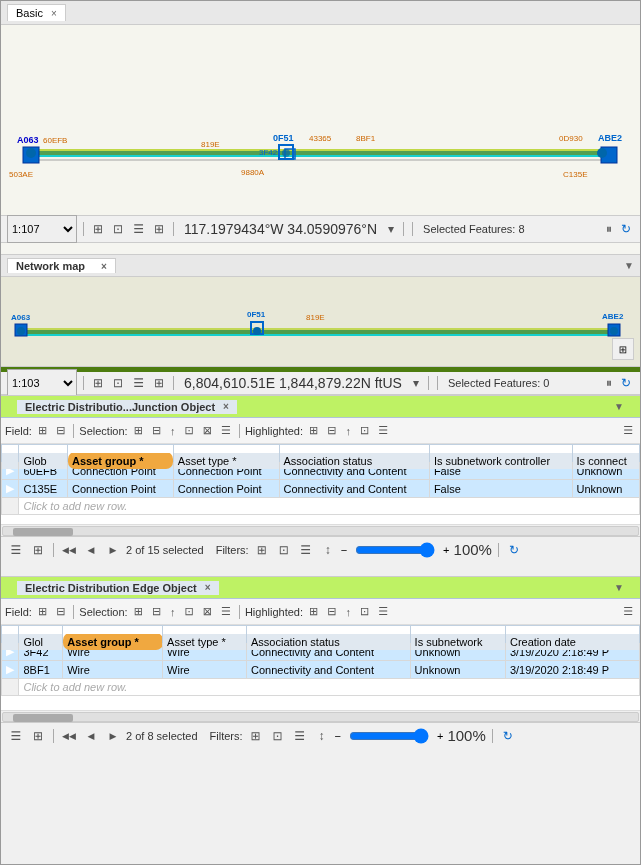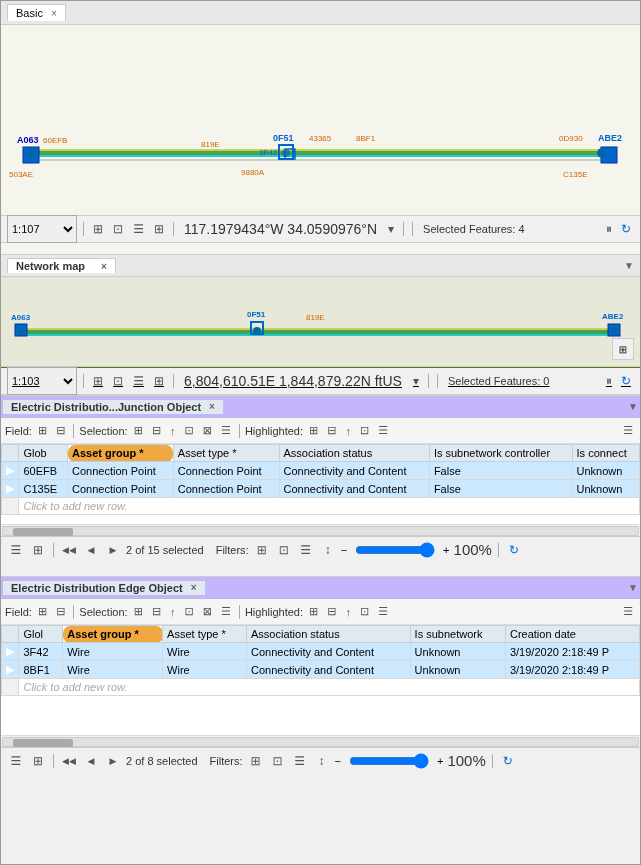--- a/index.html
+++ b/index.html
@@ -103,23 +103,23 @@
       border-bottom: 1px solid #ccc;
       overflow: hidden;
     }
 
     
     .attr-panel {
       background: white;
       border-top: 1px solid #ccc;
     }
     .attr-panel-header {
-      background: #c4b5fd;
+      background: #bef264;
       border-bottom: 1px solid #b0c4d8;
-      padding: 2px 2px;
+      padding: 2px 16px;
       display: flex;
       align-items: center;
       height: 22px;
       font-size: 11px;
       font-weight: bold;
       color: #333;
     }
     .attr-panel-tab {
       background: #e0e8f0;
       padding: 1px 8px;
@@ -156,21 +156,21 @@
       font-size: 11px;
     }
     .attr-table th {
       background: #e0e8f0;
       border: 1px solid #c0d0e0;
       padding: 2px 4px;
       text-align: left;
       font-weight: normal;
       white-space: nowrap;
       position: sticky;
-      top: 0;
+      top: 8px;
       z-index: 1;
     }
     .attr-table th.selected-col {
       background: #f0a840;
       color: black;
       font-weight: bold;
       border-radius: 7px;
     }
     .attr-table td {
       border: 1px solid #d8d8d8;
@@ -307,21 +307,21 @@
       <span class="inline-sep"></span>
       <button class="toolbar-btn">⊞</button>
       <button class="toolbar-btn">⊡</button>
       <button class="toolbar-btn">☰</button>
       <button class="toolbar-btn">⊞</button>
       <span class="inline-sep"></span>
       <span class="coord-display">117.1979434°W 34.0590976°N</span>
       <button class="toolbar-btn">▾</button>
       <span class="inline-sep"></span>
       <span class="inline-sep"></span>
-      <span class="selected-features">Selected Features: 4</span>
+      <span class="selected-features">Selected Features: 8</span>
       <span style="margin-left:auto; display:flex; gap:3px; align-items:center;">
         <button class="toolbar-btn">⏸</button>
         <button class="toolbar-btn" style="color:#0066cc;">↻</button>
       </span>
     </div>
   </div>
 
   <div style="display:flex; flex-direction:column;">
     <div class="panel-header">
       <div class="panel-tab">
@@ -351,21 +351,21 @@
         <text x="601" y="42" font-size="8" fill="#0066cc" font-family="Arial" font-weight="bold">ABE2</text>
 
         <circle cx="20" cy="54" r="4" fill="#0066aa"></circle>
         <circle cx="256" cy="54" r="4" fill="#0066aa"></circle>
         <circle cx="613" cy="54" r="4" fill="#0066aa"></circle>
       </svg>
 
       <div style="position:absolute; right:6px; bottom:6px; width:22px; height:22px; background:#f0f0f0; border:1px solid #ccc; display:flex; align-items:center; justify-content:center; font-size:10px; cursor:pointer;">⊞</div>
     </div>
 
-    <div class="map-toolbar" style="border-top:1px solid #4d7c0f;text-decoration:underline;">
+    <div class="map-toolbar" style="border-top:5px solid #4d7c0f;">
       <select class="scale-combo">
         <option>1:103</option>
       </select>
       <span class="inline-sep"></span>
       <button class="toolbar-btn">⊞</button>
       <button class="toolbar-btn">⊡</button>
       <button class="toolbar-btn">☰</button>
       <button class="toolbar-btn">⊞</button>
       <span class="inline-sep"></span>
       <span class="coord-display">6,804,610.51E 1,844,879.22N ftUS</span>
@@ -507,21 +507,21 @@
       <button class="attr-toolbar-btn">⊞</button>
       <button class="attr-toolbar-btn">⊟</button>
       <button class="attr-toolbar-btn">↑</button>
       <button class="attr-toolbar-btn">⊡</button>
       <button class="attr-toolbar-btn">☰</button>
       <span style="margin-left:auto;">
         <button class="attr-toolbar-btn">☰</button>
       </span>
     </div>
 
-    <div class="table-scroll-area" style="height:110px; overflow-y:auto;">
+    <div class="table-scroll-area" style="height:85px; overflow-y:auto;">
       <table class="attr-table">
         <thead>
           <tr>
             <th style="width:16px;"></th>
             <th>Glol</th>
             <th class="selected-col">Asset group *</th>
             <th>Asset type *</th>
             <th>Association status</th>
             <th>Is subnetwork</th>
             <th>Creation date</th>

